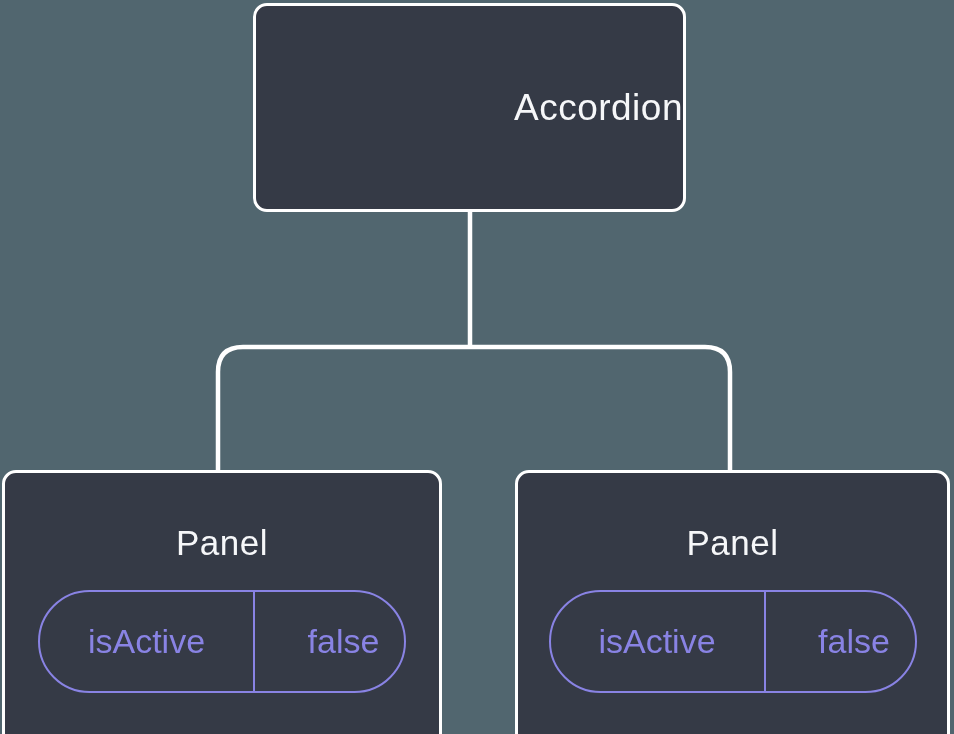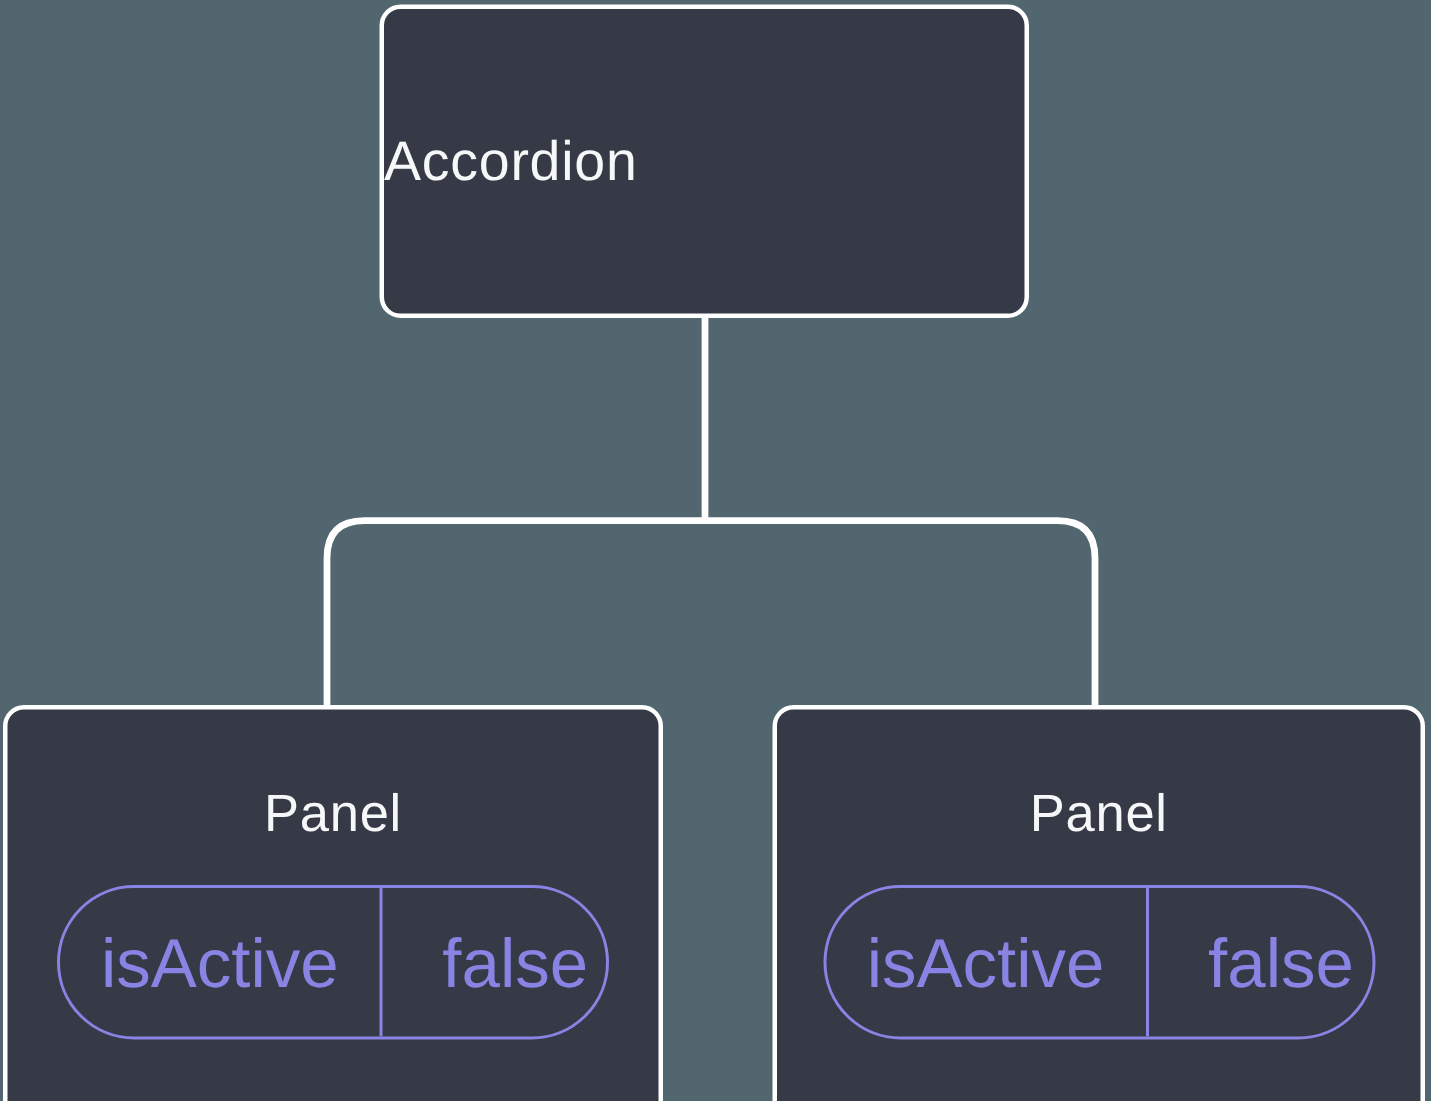--- a/index.html
+++ b/index.html
@@ -33,21 +33,21 @@
     background: var(--node-fill);
     border: 3px solid var(--node-border);
     border-radius: 14px;
     z-index: 1;
   }
   .node-root {
     left: 253px; top: 3px;
     width: 433px; height: 209px;
     display: flex;
     align-items: center;
-    justify-content: flex-start;
+    justify-content: flex-end;
   }
   .node-title {
     color: var(--title-text);
     font-size: 37px;
     font-weight: 500;
     letter-spacing: 0.5px;
   }
   .node-panel {
     top: 470px;
     height: 288px;
@@ -75,21 +75,21 @@
     border-radius: 999px;
     display: flex;
     align-items: stretch;
     overflow: hidden;
   }
   .state-cell {
     display: flex;
     align-items: center;
     justify-content: center;
     color: var(--state-accent);
-    font-size: 46px;
+    font-size: 34px;
     font-weight: 400;
   }
   .state-key {
     flex: 0 0 215px;
     border-right: 2.5px solid var(--state-accent);
   }
   .state-value {
     flex: 1 1 auto;
     margin-left: 28px;
   }

